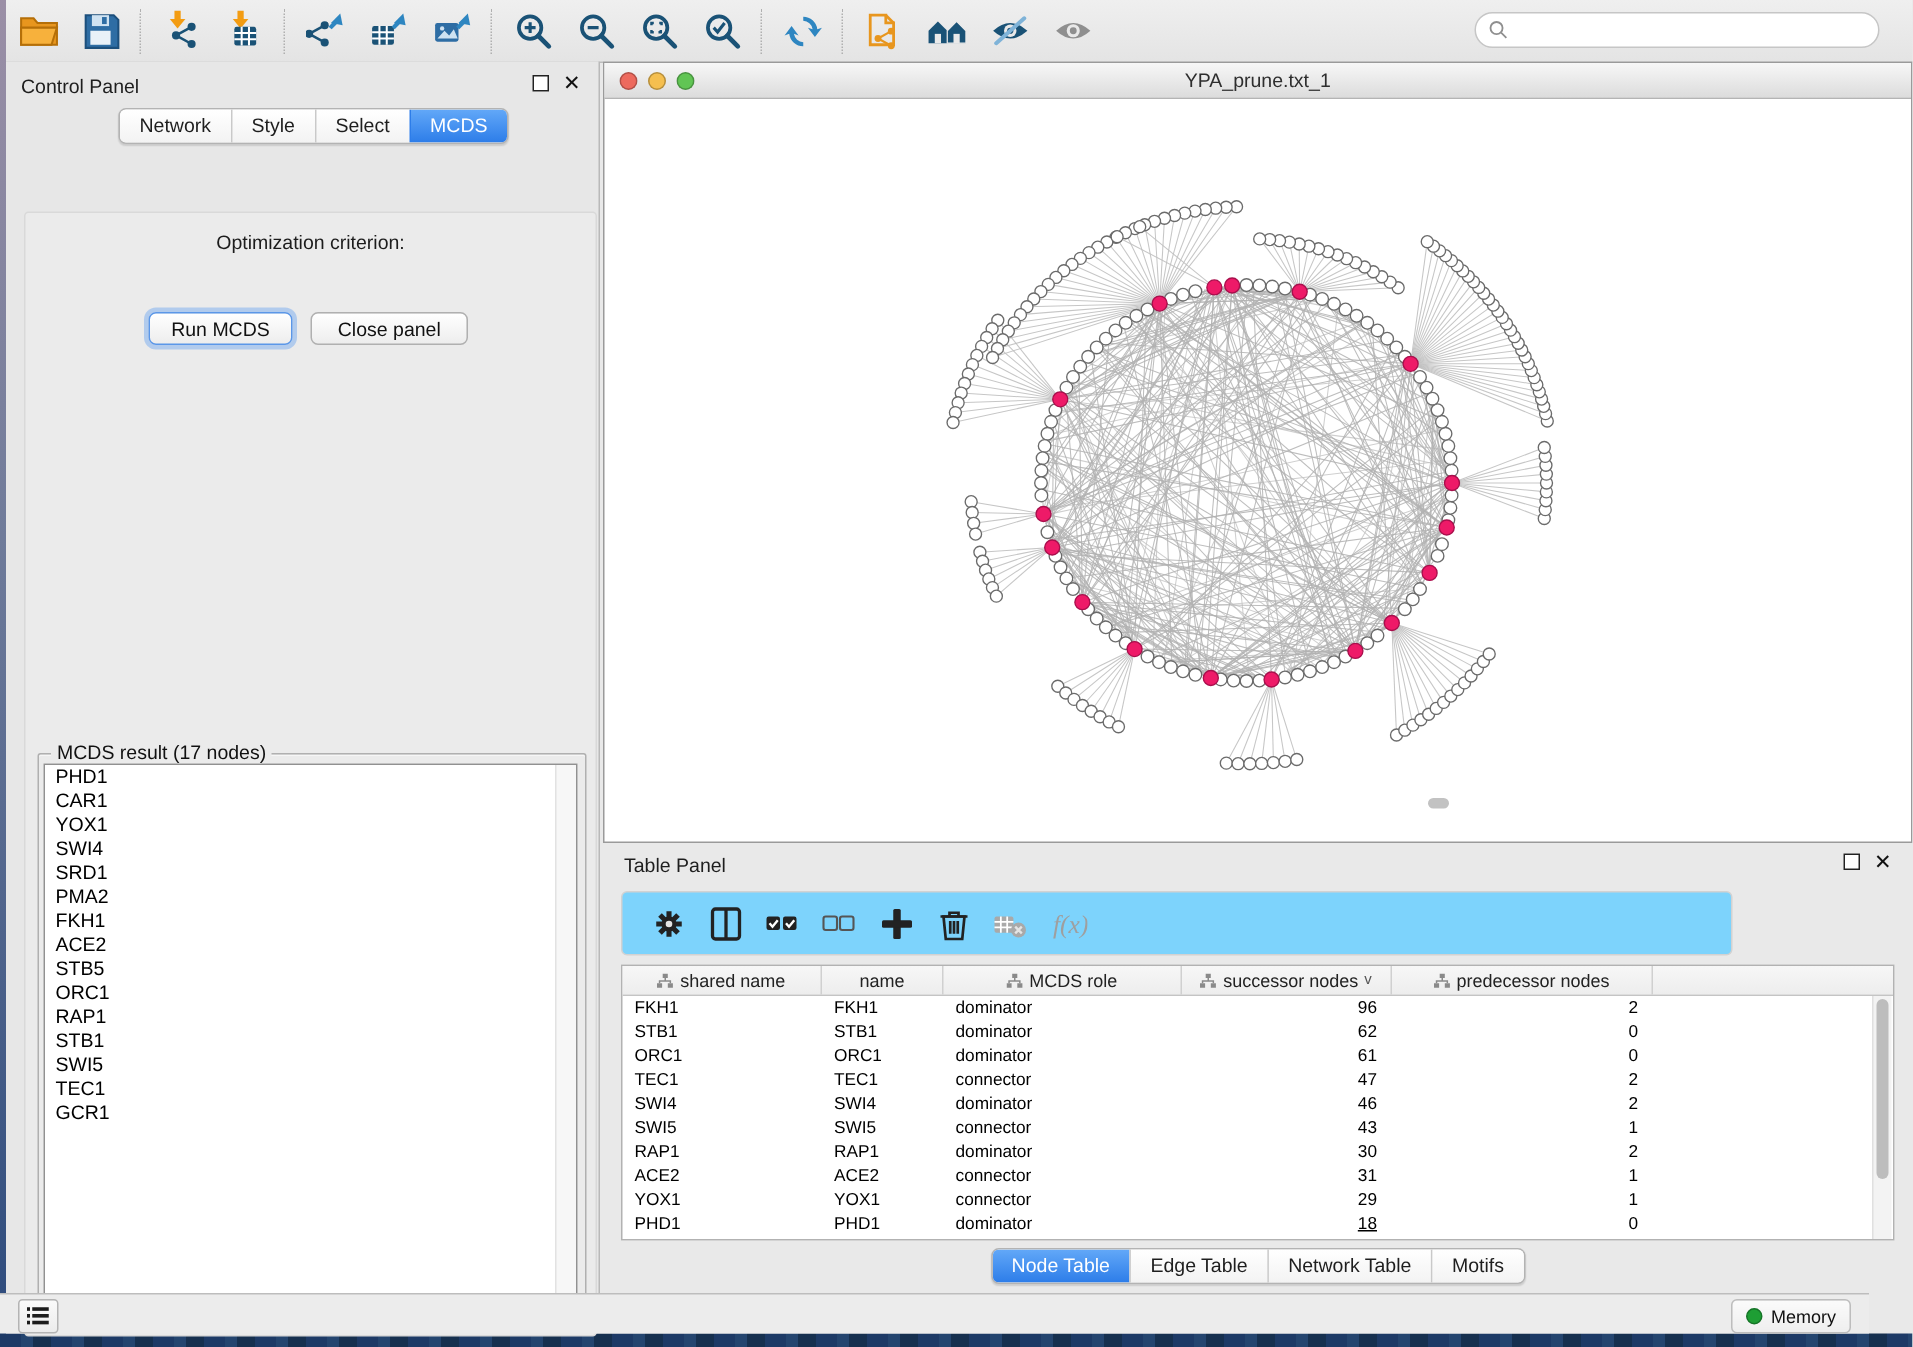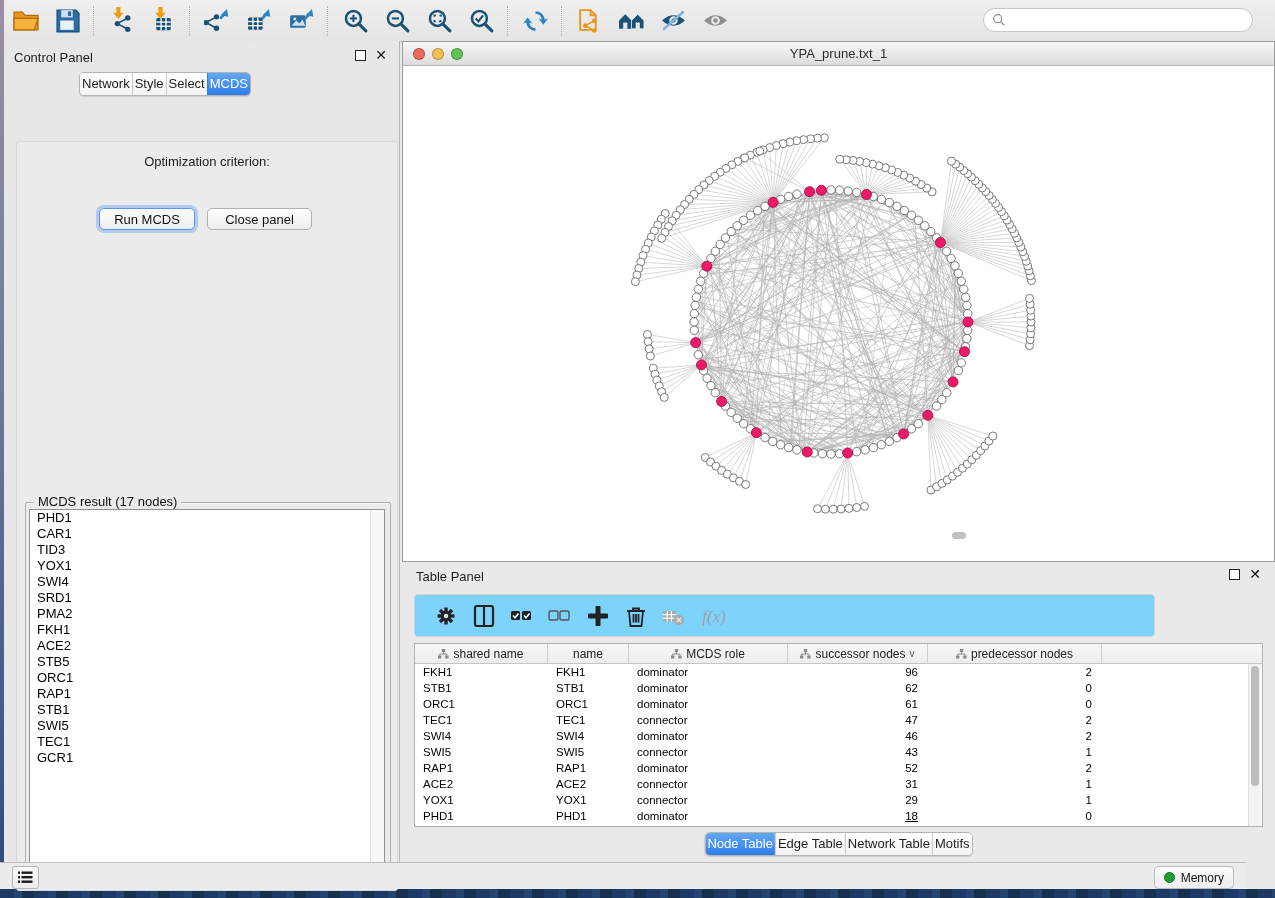--- a/index.html
+++ b/index.html
@@ -22,21 +22,21 @@
   #search-wrap svg{width:14px;height:14px;}
   #search-input{border:none;outline:none;flex:1;height:18px;font-size:12px;background:transparent;margin-left:4px;}
   
   #control-panel{left:4px;top:41px;width:396px;height:821px;background:#e7e7e7;border-right:1px solid #b9b9b9;box-sizing:border-box;}
   .panel-title{font-size:13px;color:#1e1e1e;}
   .win-icons{display:flex;gap:9px;align-items:center;}
   .float-ic{width:9px;height:9px;border:1.5px solid #222;background:#fff;display:inline-block;}
   .close-ic{font-size:14px;font-weight:bold;color:#111;line-height:9px;}
   .seg{display:flex;background:#fff;border:1px solid #b3b3b3;border-radius:5px;overflow:hidden;
        box-shadow:0 1px 1px rgba(0,0,0,.12);}
-  .seg .tab{padding:3px 2px 4px;font-size:13px;color:#1e1e1e;border-left:1px solid #c9c9c9;background:linear-gradient(#fff,#f3f3f3);cursor:default;white-space:nowrap;}
+  .seg .tab{padding:3px 13px 4px;font-size:13px;color:#1e1e1e;border-left:1px solid #c9c9c9;background:linear-gradient(#fff,#f3f3f3);cursor:default;white-space:nowrap;}
   .seg .tab:first-child{border-left:none;}
   .seg .tab.active{background:linear-gradient(#62a8f8,#2d7de9);color:#fff;border-left-color:#2d7de9;}
   #cp-content{left:12px;top:100px;width:380px;height:748px;background:#ebebeb;border:1px solid #d9d9d9;border-radius:3px;}
   #opt-label{width:100%;text-align:center;top:12px;font-size:13px;color:#1c1c1c;}
   #criterion-select{left:33px;top:32px;width:312px;height:23px;background:#fff;border:1px solid #b5b5b5;border-radius:5px;
      display:flex;align-items:center;box-shadow:0 1px 0 rgba(255,255,255,.7);}
   #criterion-select .val{font-size:13px;color:#111;padding-left:9px;flex:1;white-space:nowrap;overflow:hidden;}
   .stepper{width:20px;height:23px;border-radius:0 5px 5px 0;background:linear-gradient(#6aaef9,#2d7de9);
      display:flex;flex-direction:column;align-items:center;justify-content:center;gap:2px;}
   .stepper i{width:0;height:0;border-left:4px solid transparent;border-right:4px solid transparent;}
@@ -289,21 +289,20 @@
   <div class="abs" id="cp-content">
     <div class="abs" id="opt-label">Optimization criterion:</div>
     <div class="abs mac-btn" id="run-btn">Run MCDS</div>
     <div class="abs mac-btn" id="close-btn">Close panel</div>
     <div class="abs" id="result-box">
       <span id="result-legend">MCDS result (17 nodes)</span>
       <div id="result-list">
         <div id="result-items">
             <div class="result-item">PHD1</div>
             <div class="result-item">CAR1</div>
-            <div class="result-item">TID3</div>
             <div class="result-item">YOX1</div>
             <div class="result-item">SWI4</div>
             <div class="result-item">SRD1</div>
             <div class="result-item">PMA2</div>
             <div class="result-item">FKH1</div>
             <div class="result-item">ACE2</div>
             <div class="result-item">STB5</div>
             <div class="result-item">ORC1</div>
             <div class="result-item">RAP1</div>
             <div class="result-item">STB1</div>
@@ -1215,21 +1214,21 @@
           <div class="td l" style="width: 133px; flex: 0 0 auto;">SWI5</div>
           <div class="td l" style="width: 81px; flex: 0 0 auto;">SWI5</div>
           <div class="td l" style="width: 159px; flex: 0 0 auto;">connector</div>
           <div class="td r" style="width: 140px; flex: 0 0 auto;">43</div>
           <div class="td r" style="width: 174px; flex: 0 0 auto;">1</div>
         </div>
         <div class="td-row">
           <div class="td l" style="width: 133px; flex: 0 0 auto;">RAP1</div>
           <div class="td l" style="width: 81px; flex: 0 0 auto;">RAP1</div>
           <div class="td l" style="width: 159px; flex: 0 0 auto;">dominator</div>
-          <div class="td r" style="width: 140px; flex: 0 0 auto;">52</div>
+          <div class="td r" style="width: 140px; flex: 0 0 auto;">30</div>
           <div class="td r" style="width: 174px; flex: 0 0 auto;">2</div>
         </div>
         <div class="td-row">
           <div class="td l" style="width: 133px; flex: 0 0 auto;">ACE2</div>
           <div class="td l" style="width: 81px; flex: 0 0 auto;">ACE2</div>
           <div class="td l" style="width: 159px; flex: 0 0 auto;">connector</div>
           <div class="td r" style="width: 140px; flex: 0 0 auto;">31</div>
           <div class="td r" style="width: 174px; flex: 0 0 auto;">1</div>
         </div>
         <div class="td-row">

